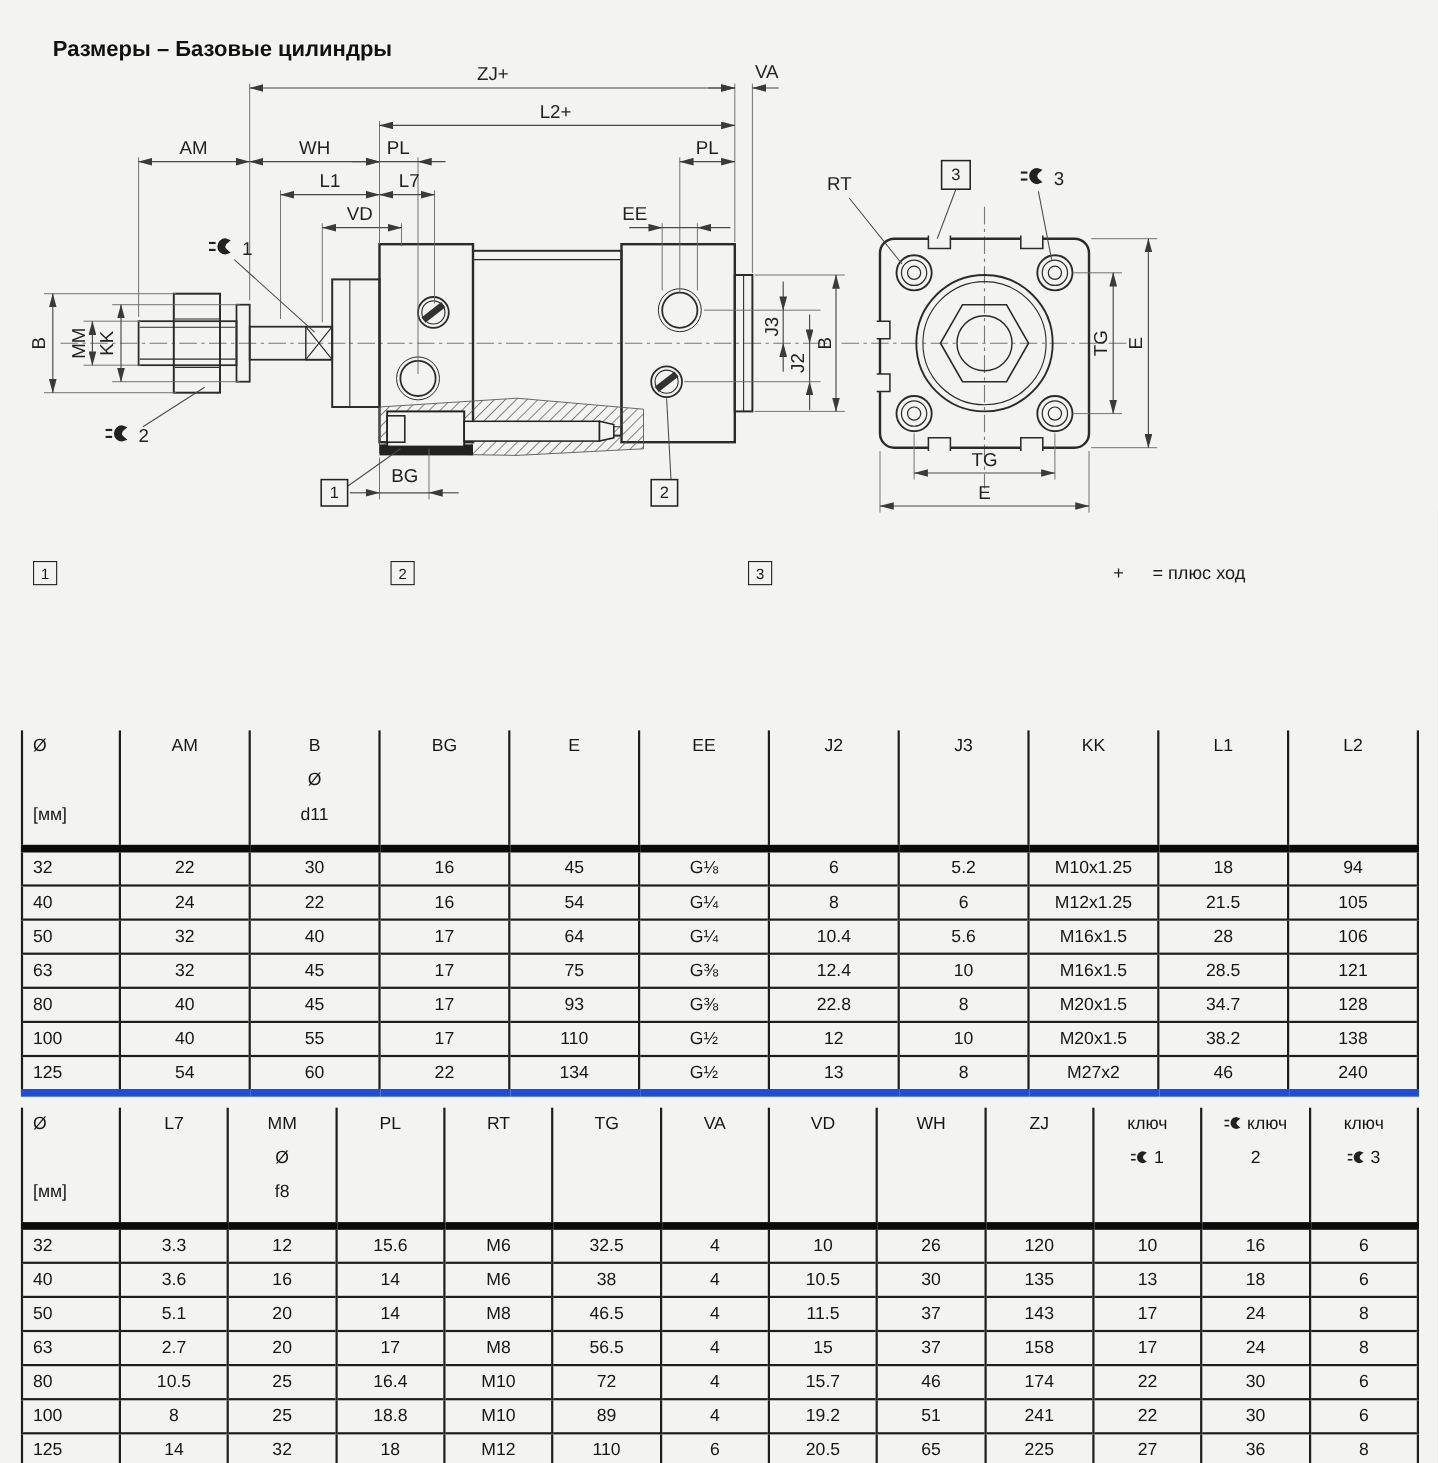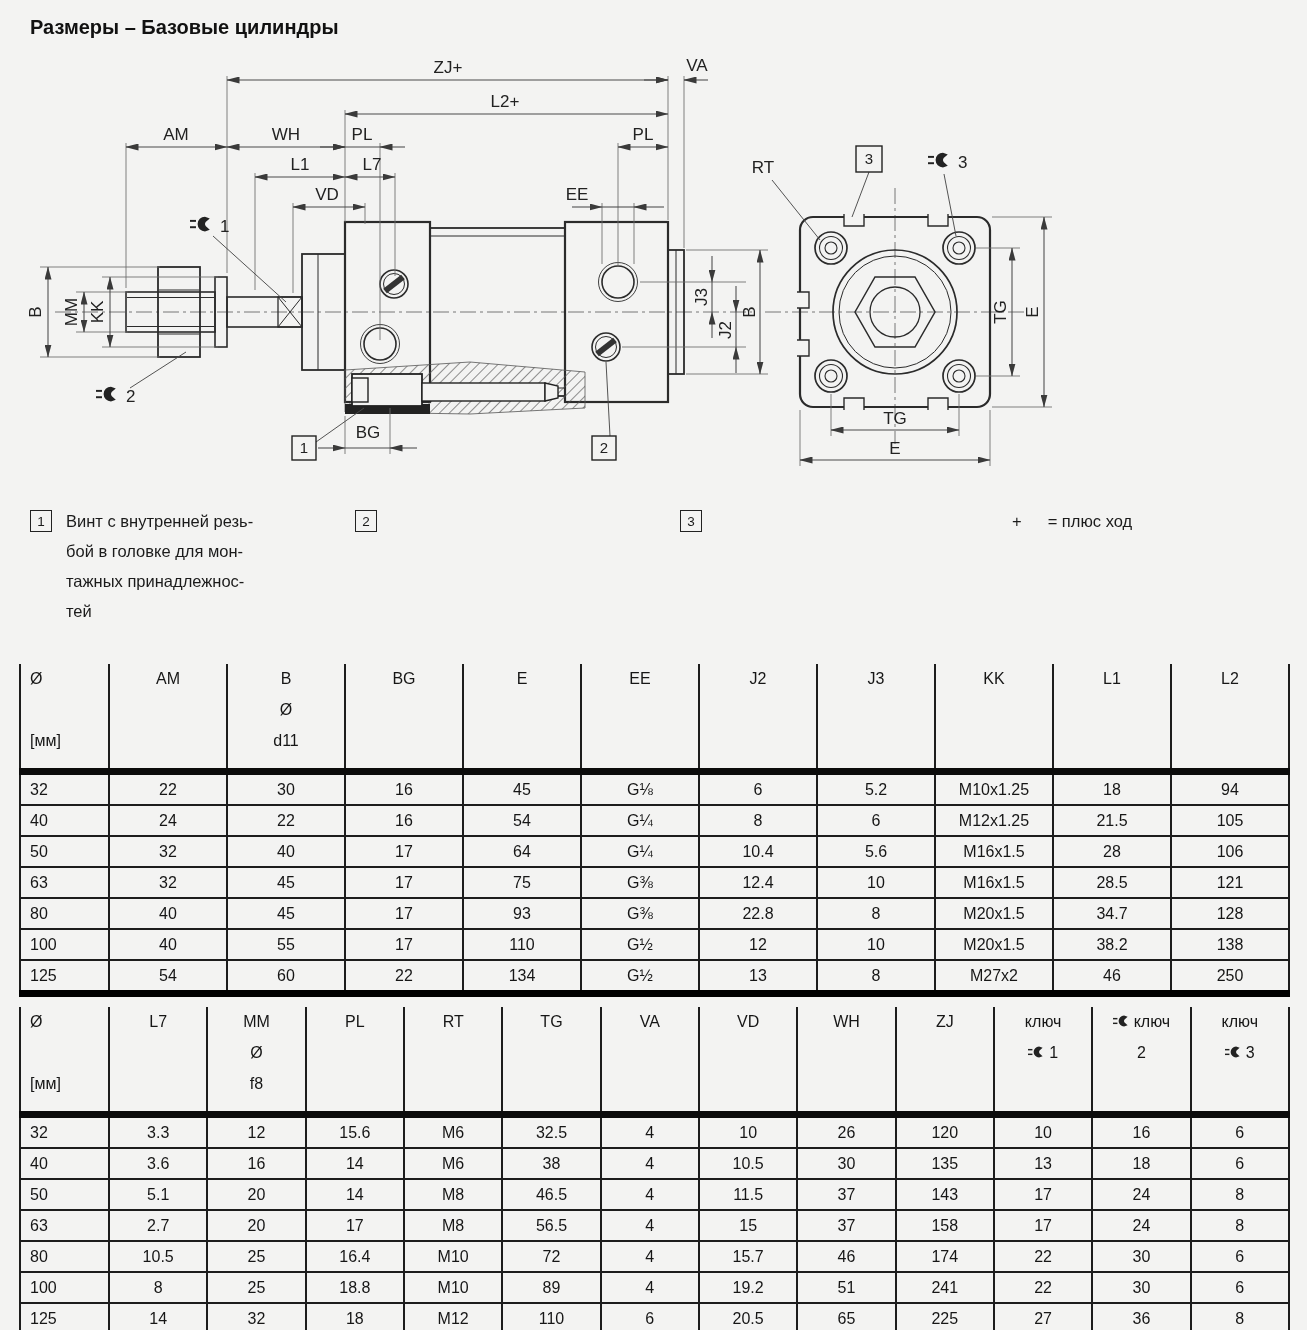--- a/index.html
+++ b/index.html
@@ -1,37 +1,37 @@
 <!DOCTYPE html>
 <html><head>
 <meta charset="utf-8">
 <style>
   html,body{margin:0;padding:0;background:#e8e8e8;}
   .page{position:relative;width:1307px;height:1330px;background:#f3f3f2;overflow:hidden;
         font-family:"Liberation Sans","DejaVu Sans",sans-serif;color:#1b1b1b;}
-  .title{position:absolute;left:30px;top:16px;margin:0;font-size:20px;font-weight:bold;color:#111;}
+  .title{position:absolute;left:30px;top:16px;margin:18px;font-size:20px;font-weight:bold;color:#111;}
   .drawing{position:absolute;left:0;top:40px;width:1307px;height:460px;}
   .dl{font-size:17px;fill:#222;font-family:"Liberation Sans","DejaVu Sans",sans-serif;}
   .cn{font-size:15px;fill:#222;font-family:"Liberation Sans","DejaVu Sans",sans-serif;}
   .legend{position:absolute;left:0;top:506px;width:1307px;height:150px;font-size:16.5px;}
   .litem{position:absolute;top:0;display:flex;gap:14px;align-items:flex-start;}
   .li1{left:30px;}.li2{left:355px;}.li3{left:680px;}
   .lbox{display:inline-flex;width:20px;height:20px;border:1.5px solid #222;align-items:center;
         justify-content:center;font-size:13.5px;margin-top:4px;flex:none;background:transparent;}
   .ltext{white-space:pre-line;line-height:30px;max-width:250px;}
   .lplus{position:absolute;left:1012px;top:2px;display:flex;gap:26px;line-height:26px;}
   table.dims{position:absolute;left:19px;width:1271px;border-collapse:collapse;table-layout:fixed;
         font-size:16px;color:#161616;}
   .t1{top:664px;}
   .t2{top:1007px;}
   .dims th,.dims td{border-left:2px solid #1d1d1d;border-right:2px solid #1d1d1d;font-weight:normal;}
   .dims thead th{border-top:none;border-bottom:7px solid #0b0b0b;height:97px;vertical-align:top;
         padding:5px 4px 2px;text-align:center;}
   .dims td{height:29px;text-align:center;padding:0 4px;border-top:2px solid #1d1d1d;}
-  .dims tbody tr:last-child td{border-bottom:7px solid #000000;}
+  .dims tbody tr:last-child td{border-bottom:7px solid #1d4ed8;}
   .dims th:first-child,.dims td:first-child{text-align:left;padding-left:9px;}
   .hcell{display:flex;flex-direction:column;height:100%;}
   .hline{height:31px;display:flex;align-items:flex-start;justify-content:center;gap:4px;line-height:20px;}
   .dims th:first-child .hline{justify-content:flex-start;}
   .wr{width:17px;height:12px;margin-top:3px;flex:none;}
 </style>
 </head>
 <body>
 
 <svg width="0" height="0" style="position:absolute" aria-hidden="true">
@@ -272,24 +272,20 @@
     <g text-anchor="start">
       <text class="dl" x="220" y="192">1</text>
       <text class="dl" x="126" y="362">2</text>
       <text class="dl" x="958" y="128">3</text>
     </g>
   </svg>
 
   <div class="legend">
     <div class="litem li1">
       <span class="lbox">1</span>
-      <span class="ltext">Винт с внутренней резь-
-бой в головке для мон-
-тажных принадлежнос-
-тей</span>
     </div>
     <div class="litem li2">
       <span class="lbox">2</span>
     </div>
     <div class="litem li3">
       <span class="lbox">3</span>
     </div>
     <div class="lplus">
       <span>+</span>
       <span>= плюс ход</span>
@@ -456,21 +452,21 @@
           <td>125</td>
           <td>54</td>
           <td>60</td>
           <td>22</td>
           <td>134</td>
           <td>G½</td>
           <td>13</td>
           <td>8</td>
           <td>M27x2</td>
           <td>46</td>
-          <td>250</td>
+          <td>240</td>
         </tr>
       </tbody>
   </table>
 
   <table class="dims t2">
       <colgroup>
         <col style="width: 89px;">
         <col>
         <col>
         <col>

